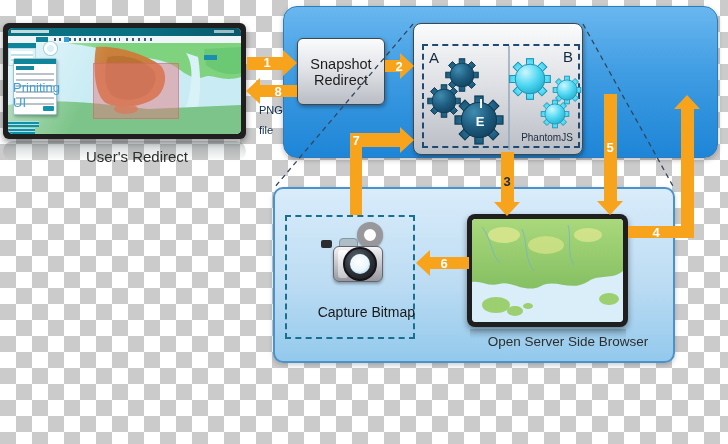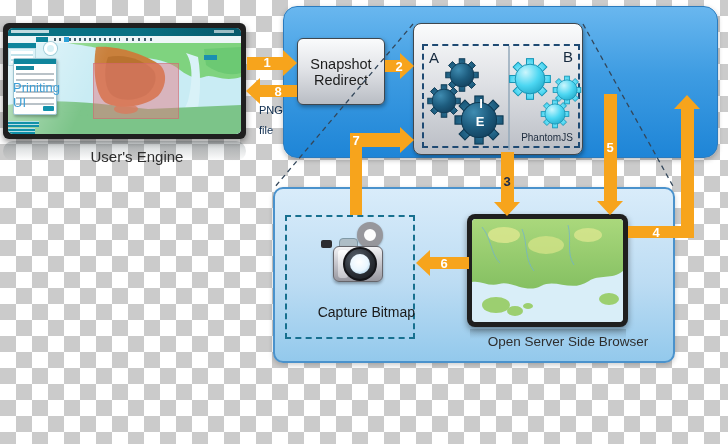--- a/index.html
+++ b/index.html
@@ -161,21 +161,21 @@
         <div class="ub-dlg-chip"></div>
         <div class="ub-dlg-rows"></div>
         <div class="ub-dlg-btn"></div>
       </div>
       <div class="ub-ui-label">Priniting UI</div>
       <div class="ub-bar1"></div>
       <div class="ub-bar2"></div>
     </div>
   </div>
   <div class="ub-reflect"></div>
-  <div class="caption user-caption">User's Engine</div>
+  <div class="caption user-caption">User's Redirect</div>
 
   <div class="gray-box snapshot-redirect">
     <span class="wrap">Snapshot Redirect</span>
   </div>
 
   <div class="printing-engine"></div>
   <div class="pe-inner">
     <svg class="pe-gears" viewBox="0 0 158 104">
       <defs>
         <g id="gear">

